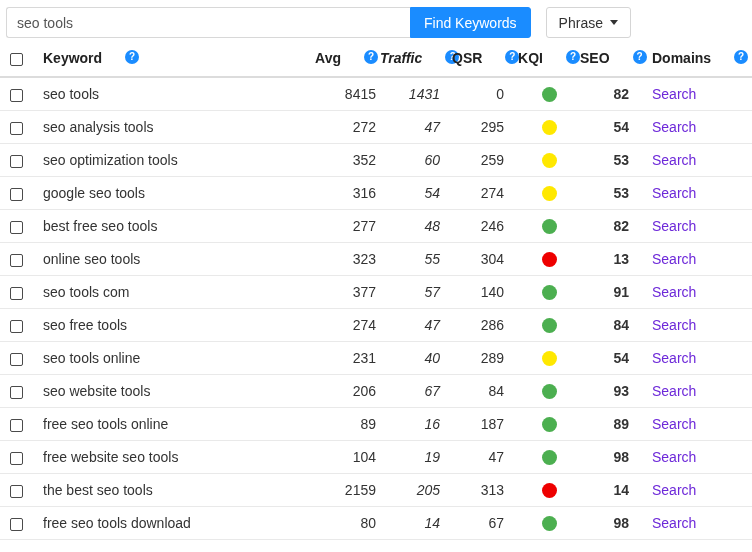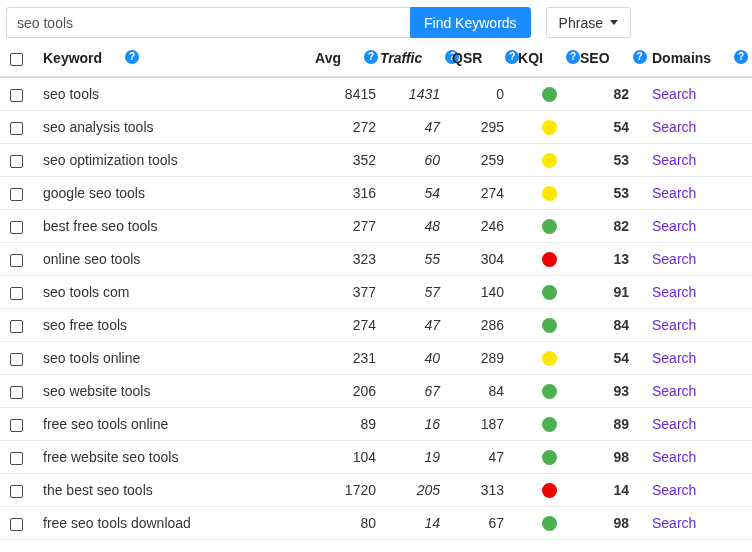--- a/index.html
+++ b/index.html
@@ -373,21 +373,21 @@
         <td class="c-avg">104</td>
         <td class="c-traf">19</td>
         <td class="c-qsr">47</td>
         <td class="c-kqi"><span class="dot" style="background:#4caf50"></span></td>
         <td class="c-seo">98</td>
         <td class="c-dom"><a class="link">Search</a></td>
       </tr>
       <tr>
         <td class="c-chk"><span class="cb"></span></td>
         <td class="c-kw"><span class="kw">the best seo tools</span></td>
-        <td class="c-avg">1720</td>
+        <td class="c-avg">2159</td>
         <td class="c-traf">205</td>
         <td class="c-qsr">313</td>
         <td class="c-kqi"><span class="dot" style="background:#ee0000"></span></td>
         <td class="c-seo">14</td>
         <td class="c-dom"><a class="link">Search</a></td>
       </tr>
       <tr>
         <td class="c-chk"><span class="cb"></span></td>
         <td class="c-kw"><span class="kw">free seo tools download</span></td>
         <td class="c-avg">80</td>

